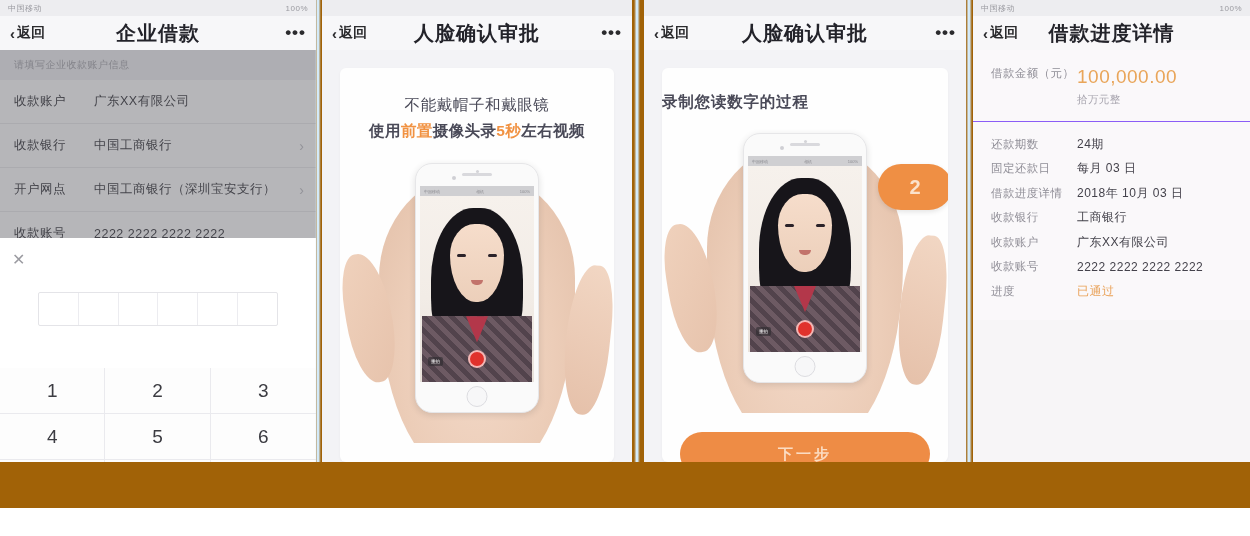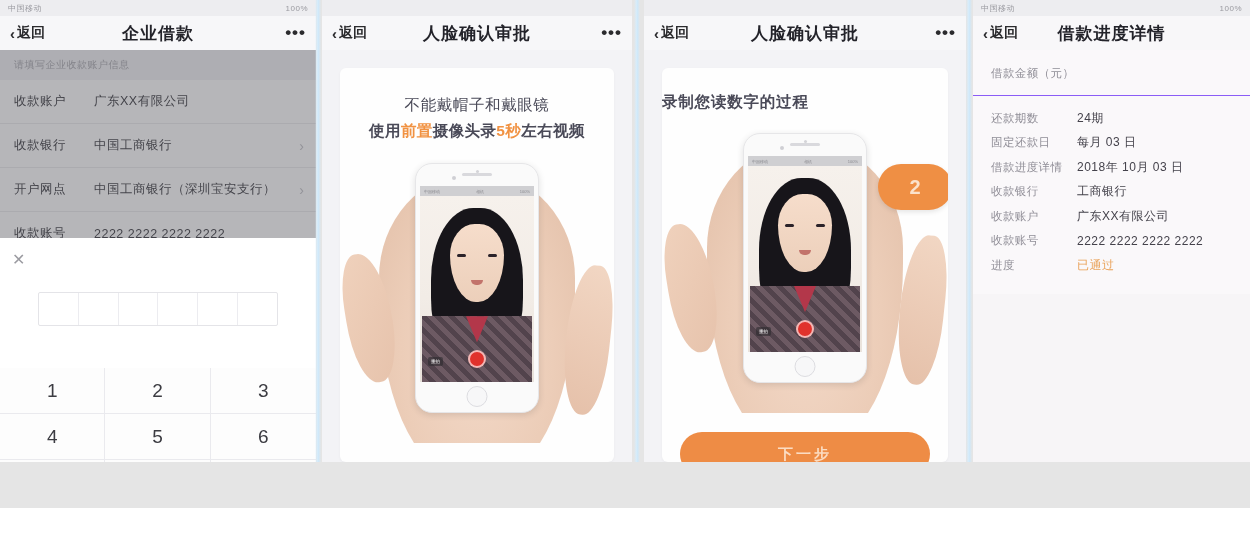--- a/index.html
+++ b/index.html
@@ -5,21 +5,21 @@
   * { box-sizing: border-box; margin: 0; padding: 0; }
   html, body {
     width: 1250px; height: 536px;
     background: #ffffff;
     font-family: "Liberation Sans", "DejaVu Sans", sans-serif;
     overflow: hidden;
   }
   #stage {
     position: relative;
     width: 1250px; height: 508px;
-    background: #e5e5e5;
+    background: #a16207;
   }
   .strip {
     position: absolute;
     top: 0;
     height: 462px;
     overflow: hidden;
     background: #f4f4f6;
   }
 
   
@@ -37,21 +37,21 @@
   }
   .navbar .back {
     display: flex; align-items: center; gap: 2px;
     font-size: 14px; color: #2b2b2e; font-weight: 600;
   }
   .navbar .back .chev {
     font-size: 15px; line-height: 1; font-weight: 700;
   }
   .navbar .title {
     position: absolute; left: 0; right: 0; text-align: center;
-    font-size: 17px; font-weight: 700; color: #23232a;
+    font-size: 20px; font-weight: 700; color: #23232a;
     letter-spacing: 1px; pointer-events: none;
   }
   .navbar .dots {
     margin-left: auto; font-size: 17px; letter-spacing: 1px;
     color: #2b2b2e; line-height: 10px; font-weight: 700;
   }
   .p1-body { position: relative; }
   .p1-hint {
     height: 30px; display: flex; align-items: center;
     padding-left: 14px; font-size: 10px; color: #a9a9b0;
@@ -508,20 +508,24 @@
     <div class="navbar">
       <div class="back">
         <span class="chev">‹</span>
         <span>返回</span>
       </div>
       <div class="title">借款进度详情</div>
     </div>
 
     <div class="p4-amt">
       <div class="lbl">借款金额（元）</div>
+      <div>
+        <div class="v1">100,000.00</div>
+        <div class="v2">拾万元整</div>
+      </div>
     </div>
 
     <div class="p4-list">
       <div class="p4-row">
         <div class="lbl">还款期数</div>
         <div class="val">24期</div>
       </div>
       <div class="p4-row">
         <div class="lbl">固定还款日</div>
         <div class="val">每月 03 日</div>

